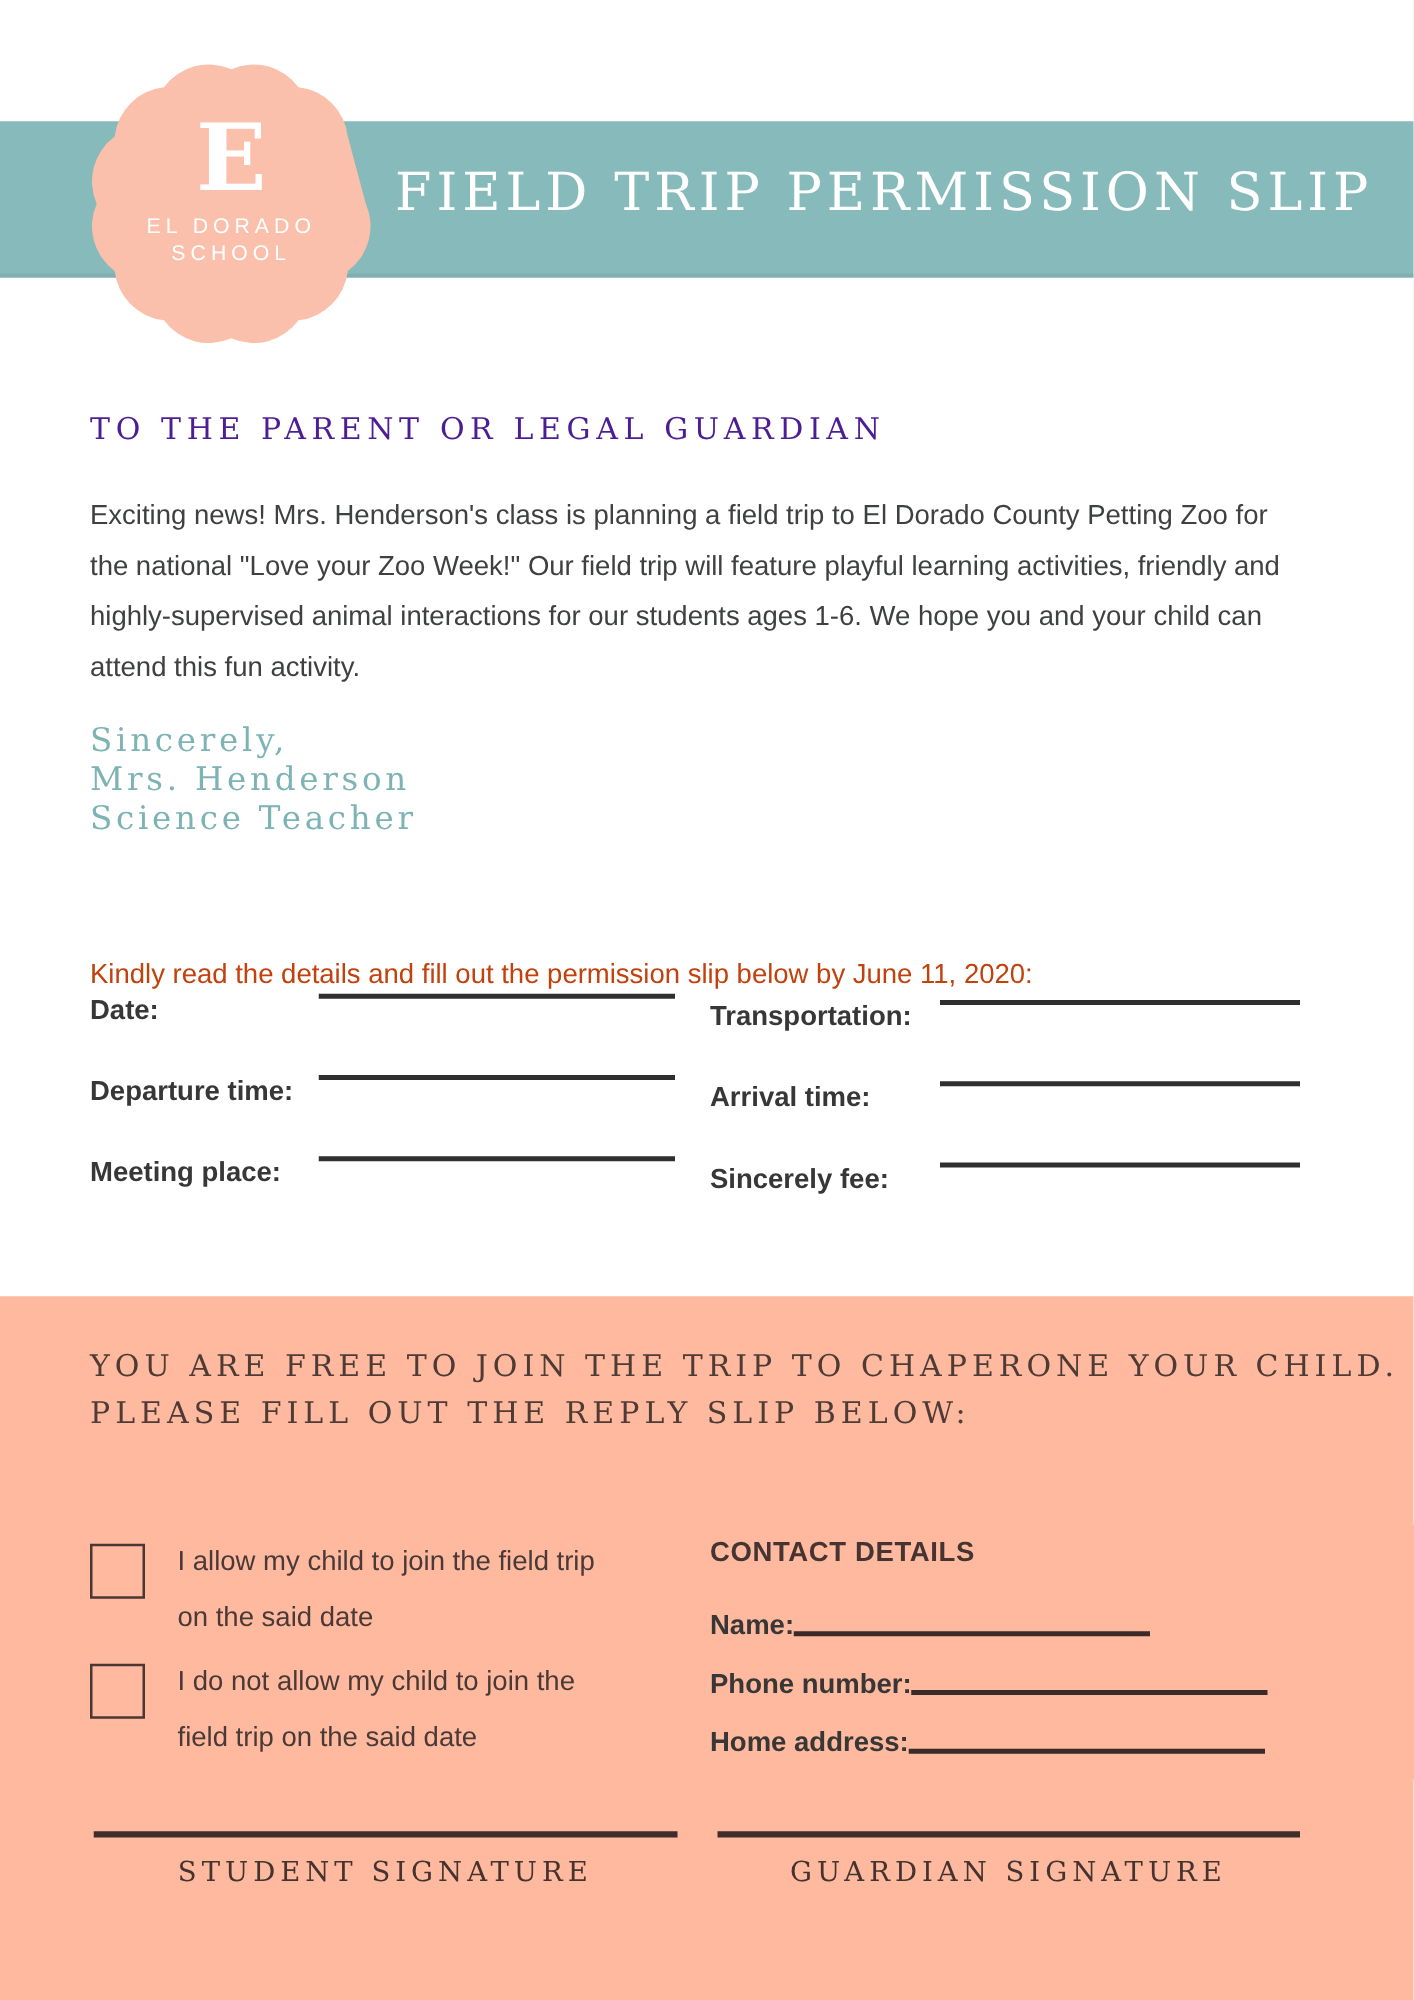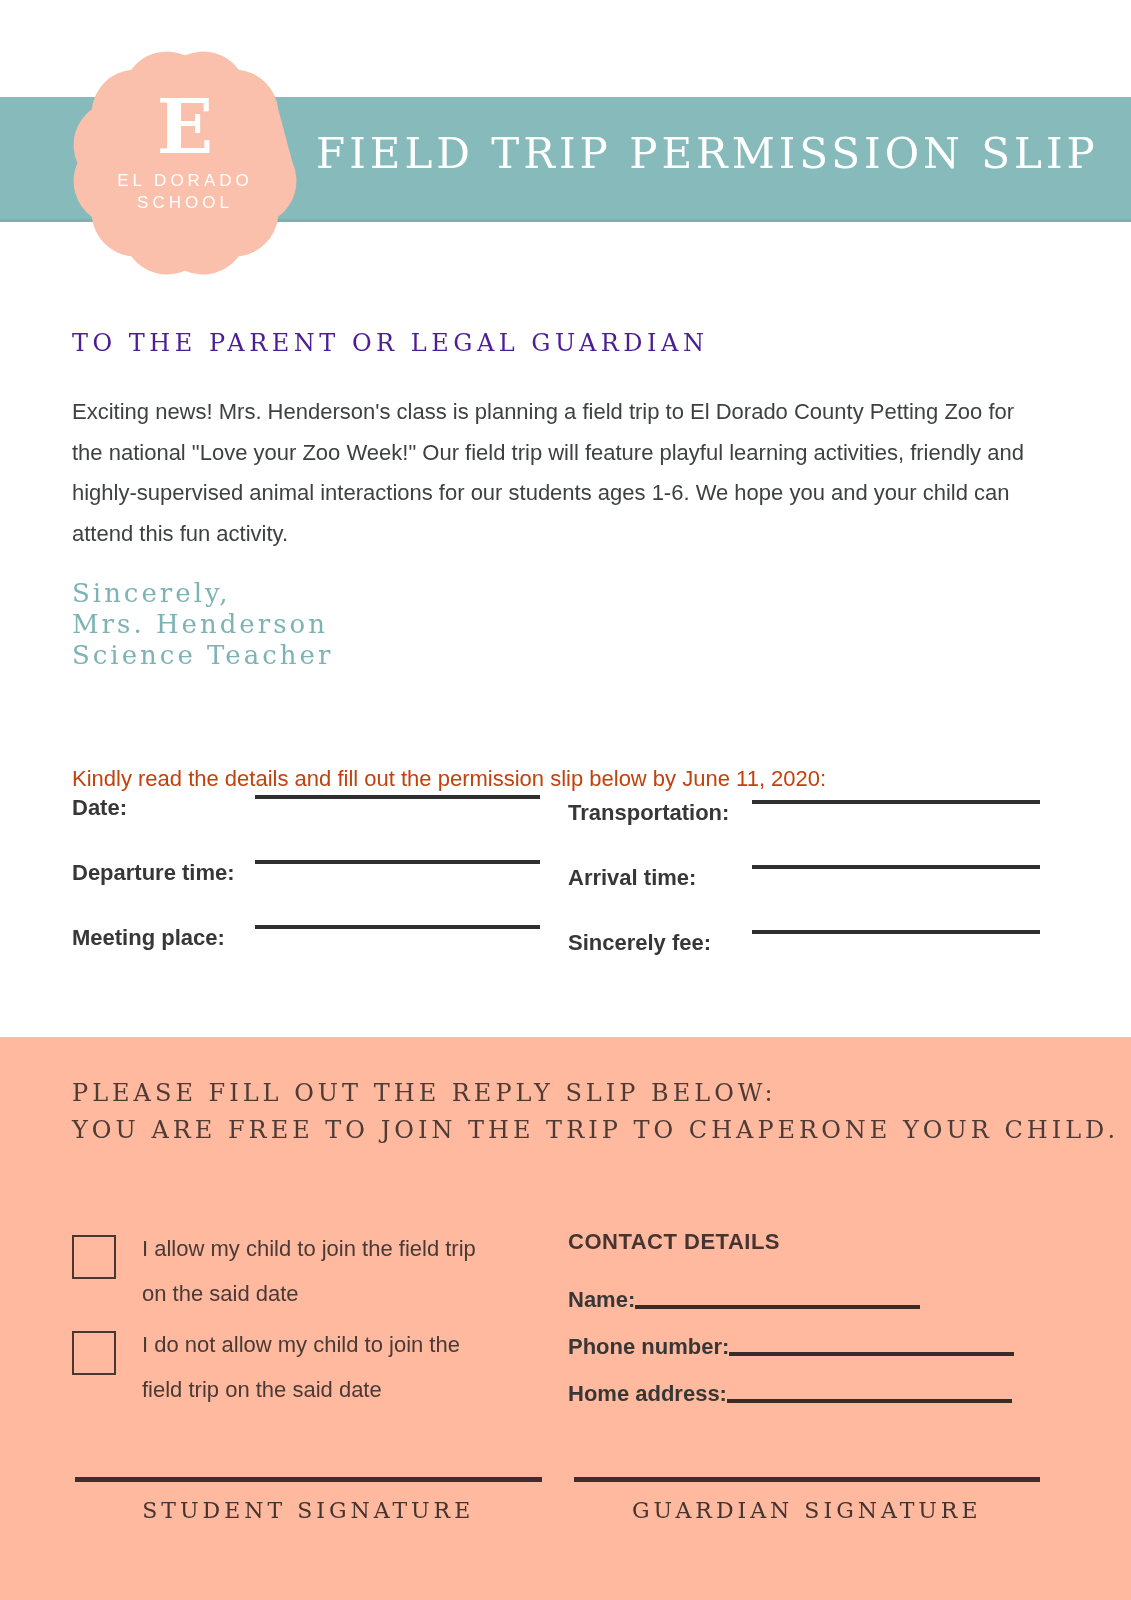--- a/index.html
+++ b/index.html
@@ -170,21 +170,21 @@
     display: flex;
     justify-content: flex-start;
     align-items: flex-end;
     height: 28px;
     margin-bottom: 19px;
   }
   .contact-row .fill-line { width: 285px; background: #3A2B28; }
 
   .signatures {
     position: absolute;
-    left: 75px; top: 440px;
+    left: 75px; top: 428px;
     width: 965px;
     display: flex;
     gap: 32px;
   }
   .sig-col { flex: 1; }
   .sig-line { height: 5px; background: #3E2D2A; }
   .sig-label {
     margin-top: 16px;
     text-align: center;
     font-family: "DejaVu Serif", "Liberation Serif", serif;
@@ -259,22 +259,22 @@
     </div>
     <div class="form-row">
       <span class="form-label">Sincerely fee:</span>
       <span class="fill-line"></span>
     </div>
   </div>
 
   <div class="peach-panel">
 
     <div class="reply-heading">
+      <div>YOU ARE FREE TO JOIN THE TRIP TO CHAPERONE YOUR CHILD.</div>
       <div>PLEASE FILL OUT THE REPLY SLIP BELOW:</div>
-      <div>YOU ARE FREE TO JOIN THE TRIP TO CHAPERONE YOUR CHILD.</div>
     </div>
 
     <div class="options">
       <div class="option">
         <span class="checkbox"></span>
         <span class="option-label">I allow my child to join the field trip on the said date</span>
       </div>
       <div class="option">
         <span class="checkbox"></span>
         <span class="option-label">I do not allow my child to join the field trip on the said date</span>

